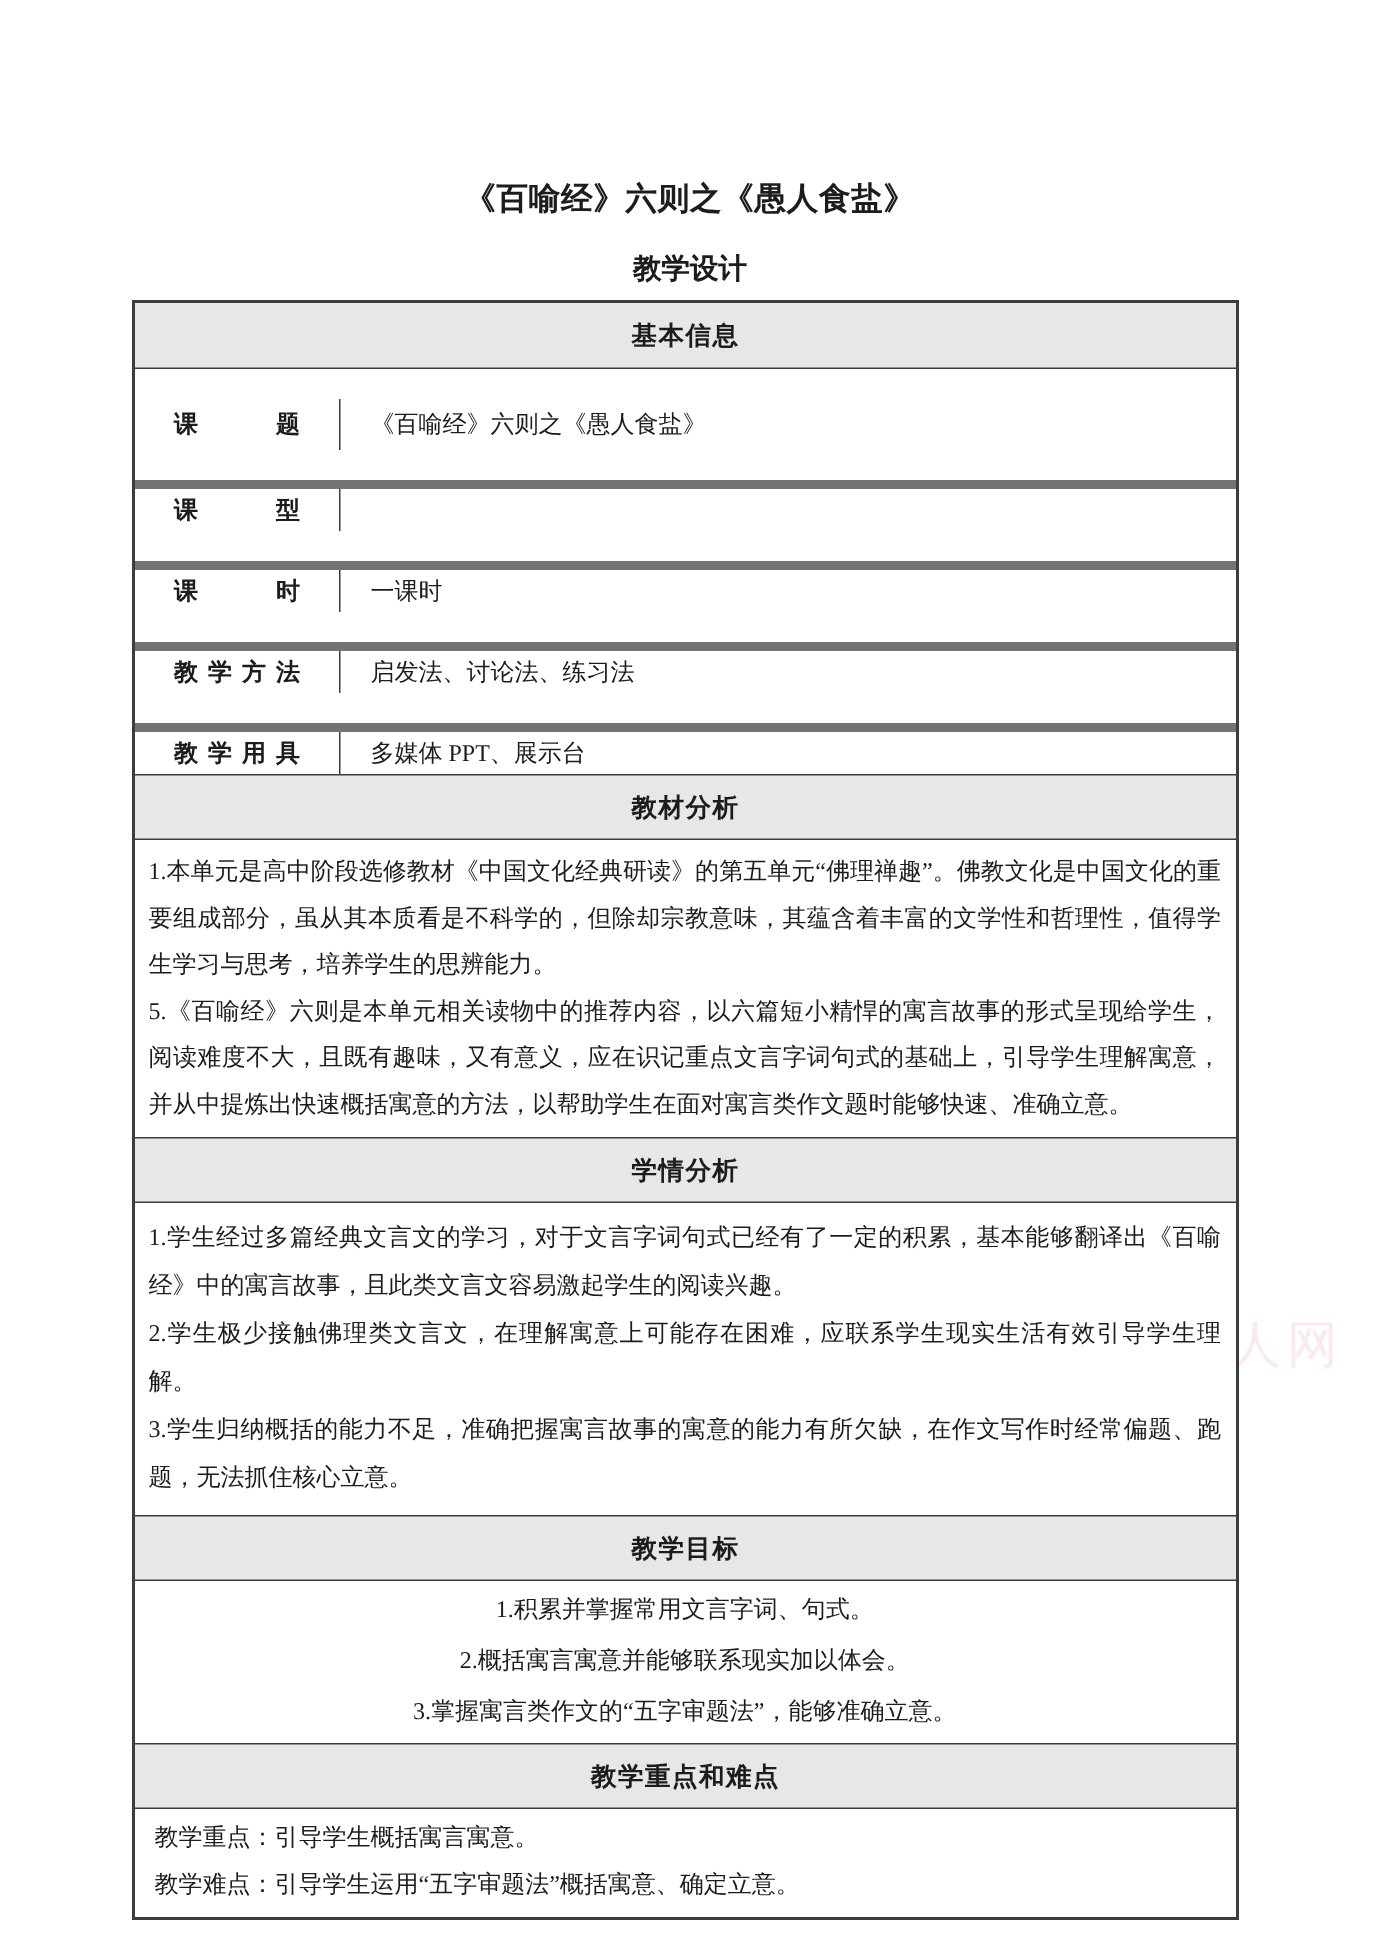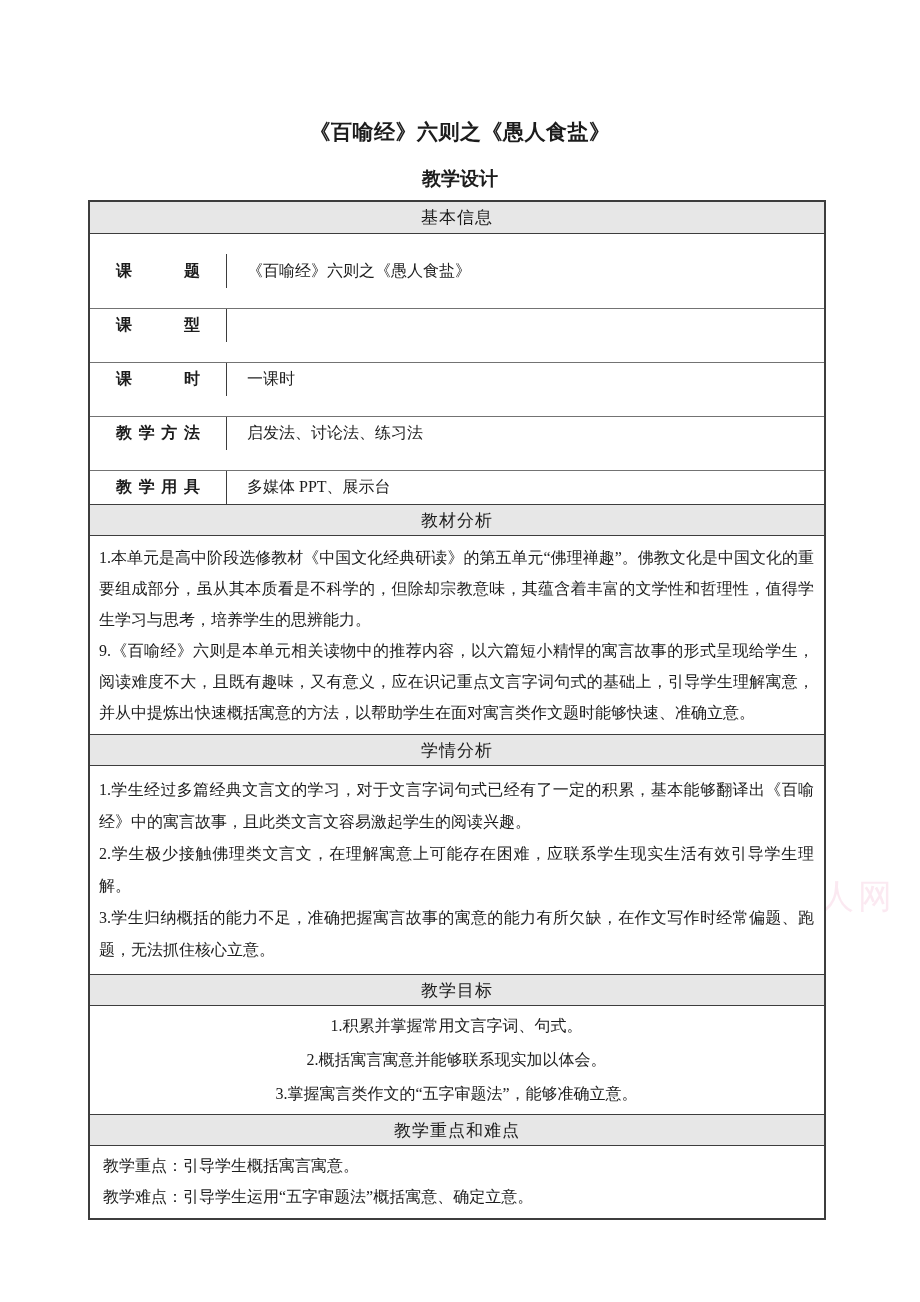--- a/index.html
+++ b/index.html
@@ -50,43 +50,43 @@
     left: 88px;
     top: 200px;
     width: 738px;
     z-index: 1;
     background: #ffffff;
     border: 2px solid #3d3d3d;
     box-sizing: border-box;
     font-size: 16px;
   }
   .section-header {
-    height: 32px;
+    height: 44px;
     background: #e7e7e7;
     border-top: 1px solid #3d3d3d;
     border-bottom: 1px solid #3d3d3d;
     display: flex;
     align-items: center;
     justify-content: center;
     font-size: 17px;
-    font-weight: normal;
+    font-weight: bold;
     letter-spacing: 1px;
     box-sizing: border-box;
   }
   .section-header.first {
     border-top: none;
   }
   .info-row {
     display: flex;
     height: 34px;
     box-sizing: border-box;
     margin-top: 20px;
   }
   .info-row + .info-row {
-    border-top: 1px solid #737373;
+    border-top: 6px solid #737373;
   }
   .info-label {
     width: 137px;
     flex: 0 0 137px;
     border-right: 1px solid #3d3d3d;
     display: flex;
     align-items: center;
     justify-content: center;
     font-weight: bold;
     box-sizing: border-box;
@@ -185,21 +185,21 @@
       <span>多媒体 PPT、展示台</span>
     </div>
   </div>
 
   <div class="section-header">
     <span>教材分析</span>
   </div>
 
   <div class="content-cell cell-material">
     <p>1.本单元是高中阶段选修教材《中国文化经典研读》的第五单元“佛理禅趣”。佛教文化是中国文化的重要组成部分，虽从其本质看是不科学的，但除却宗教意味，其蕴含着丰富的文学性和哲理性，值得学生学习与思考，培养学生的思辨能力。</p>
-    <p>9.《百喻经》六则是本单元相关读物中的推荐内容，以六篇短小精悍的寓言故事的形式呈现给学生，阅读难度不大，且既有趣味，又有意义，应在识记重点文言字词句式的基础上，引导学生理解寓意，并从中提炼出快速概括寓意的方法，以帮助学生在面对寓言类作文题时能够快速、准确立意。</p>
+    <p>5.《百喻经》六则是本单元相关读物中的推荐内容，以六篇短小精悍的寓言故事的形式呈现给学生，阅读难度不大，且既有趣味，又有意义，应在识记重点文言字词句式的基础上，引导学生理解寓意，并从中提炼出快速概括寓意的方法，以帮助学生在面对寓言类作文题时能够快速、准确立意。</p>
   </div>
 
   <div class="section-header">
     <span>学情分析</span>
   </div>
 
   <div class="content-cell cell-students">
     <p>1.学生经过多篇经典文言文的学习，对于文言字词句式已经有了一定的积累，基本能够翻译出《百喻经》中的寓言故事，且此类文言文容易激起学生的阅读兴趣。</p>
     <p>2.学生极少接触佛理类文言文，在理解寓意上可能存在困难，应联系学生现实生活有效引导学生理解。</p>
     <p>3.学生归纳概括的能力不足，准确把握寓言故事的寓意的能力有所欠缺，在作文写作时经常偏题、跑题，无法抓住核心立意。</p>

